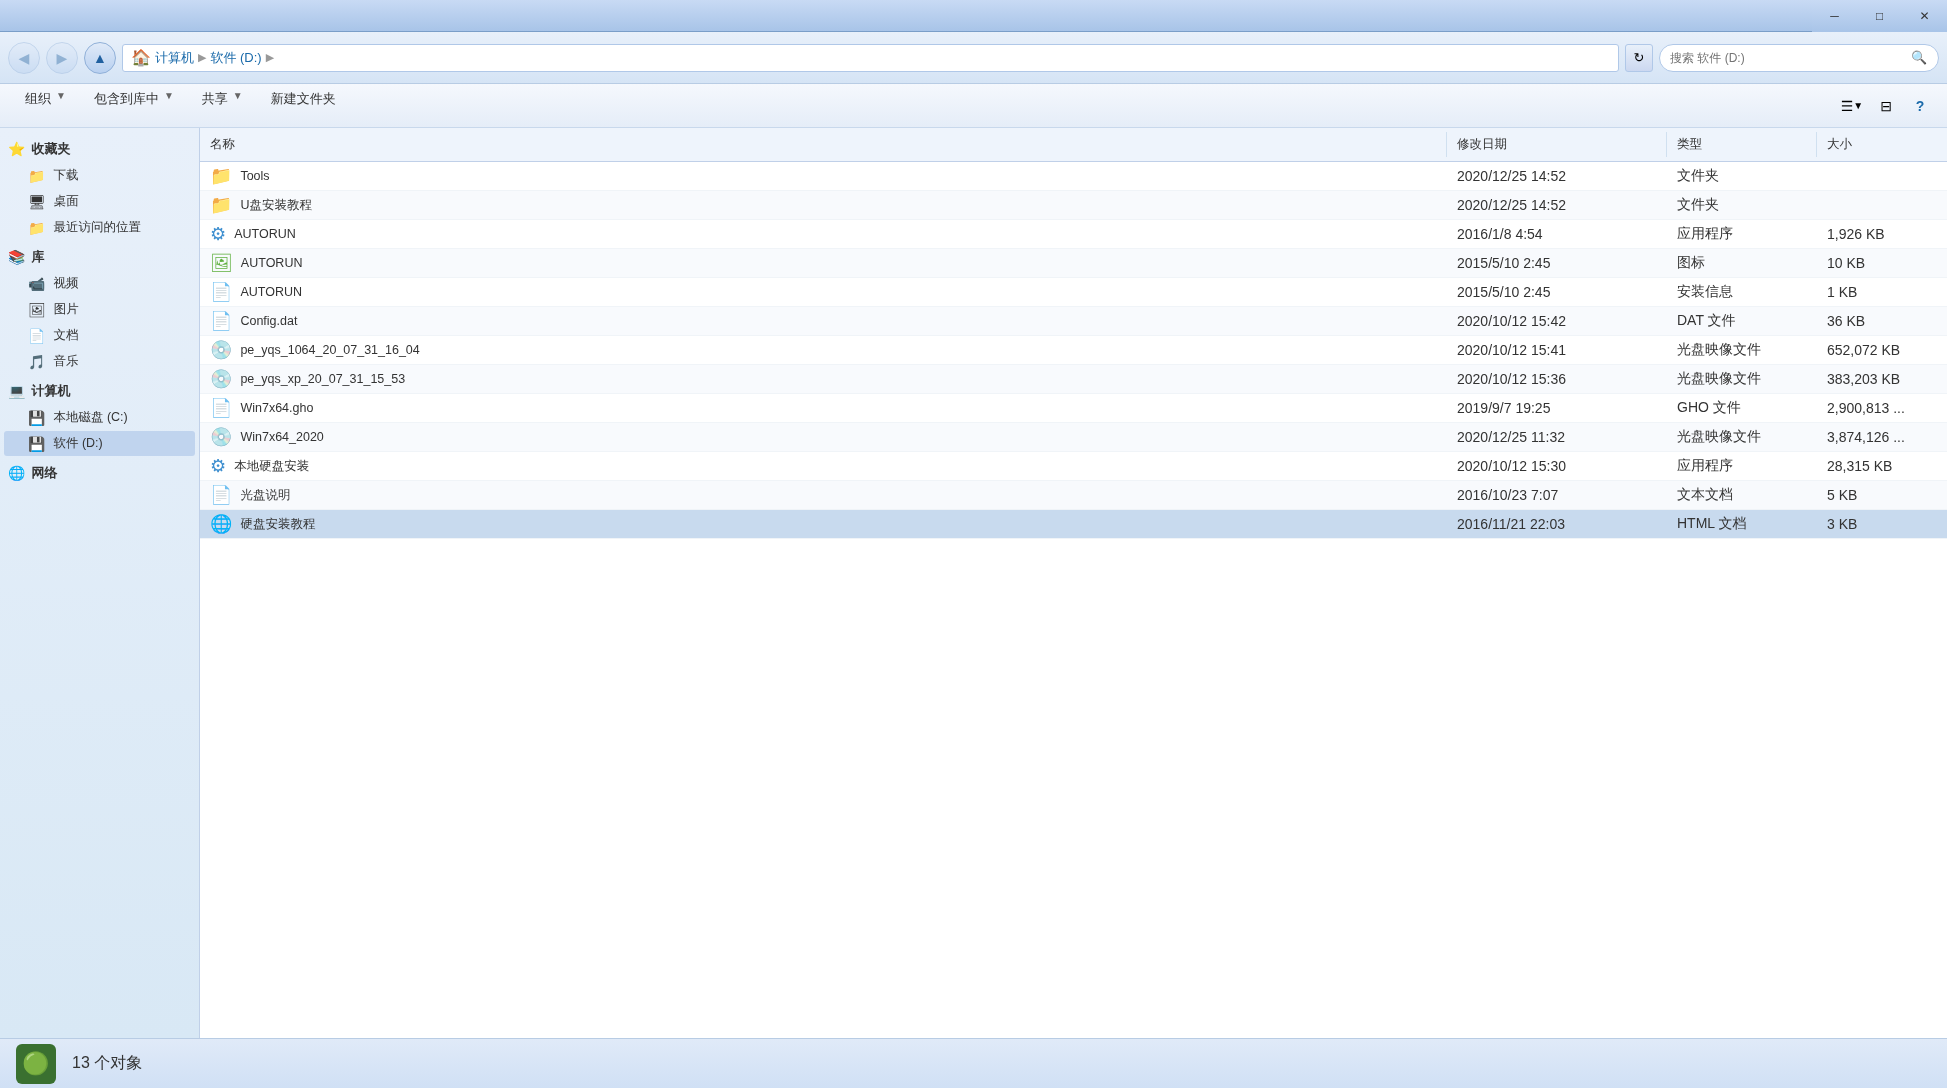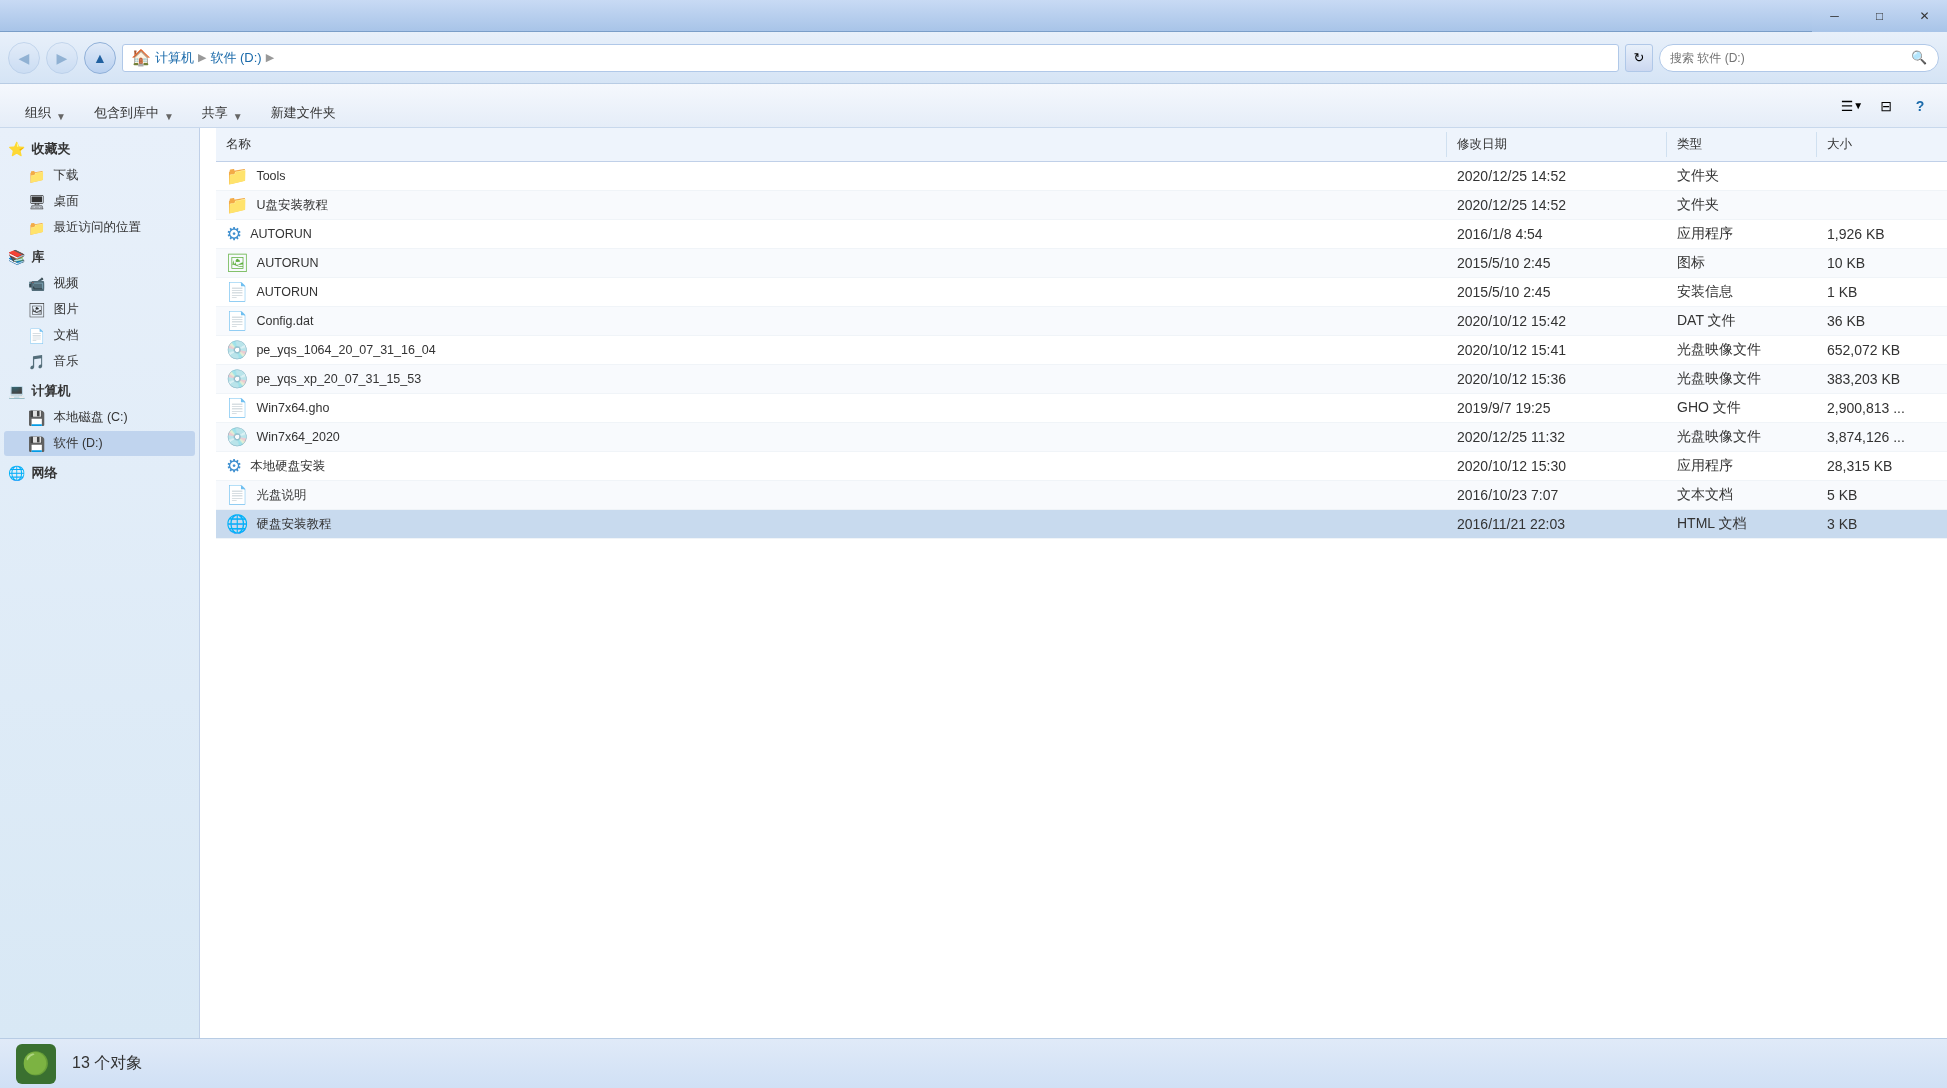--- a/index.html
+++ b/index.html
@@ -120,21 +120,21 @@
       display: flex;
       align-items: center;
       padding: 0 12px;
       gap: 2px;
       border-bottom: 1px solid #c8d8ec;
     }
     .toolbar-btn {
       height: 34px;
       padding: 0 12px;
       display: flex;
-      align-items: flex-end;
+      align-items: flex-start;
       gap: 5px;
       cursor: pointer;
       border-radius: 3px;
       color: #333;
       font-size: 13px;
       border: 1px solid transparent;
     }
     .toolbar-btn .arrow { font-size: 10px; color: #666; }
     .toolbar-right {
       margin-left: auto;
@@ -195,21 +195,20 @@
     }
     .sidebar-item.active { background: #c0d4ee; }
     .sidebar-item .item-icon { font-size: 14px; }
 
     
     .filelist-container {
       flex: 1;
       display: flex;
       flex-direction: column;
       overflow: hidden;
-      padding-left: 16px;
     }
     .filelist-header {
       display: grid;
       grid-template-columns: 1fr 220px 150px 130px;
       padding: 4px 0;
       border-bottom: 1px solid #c0d0e8;
       background: #eef4fc;
     }
     .col-header {
       padding: 4px 10px;

